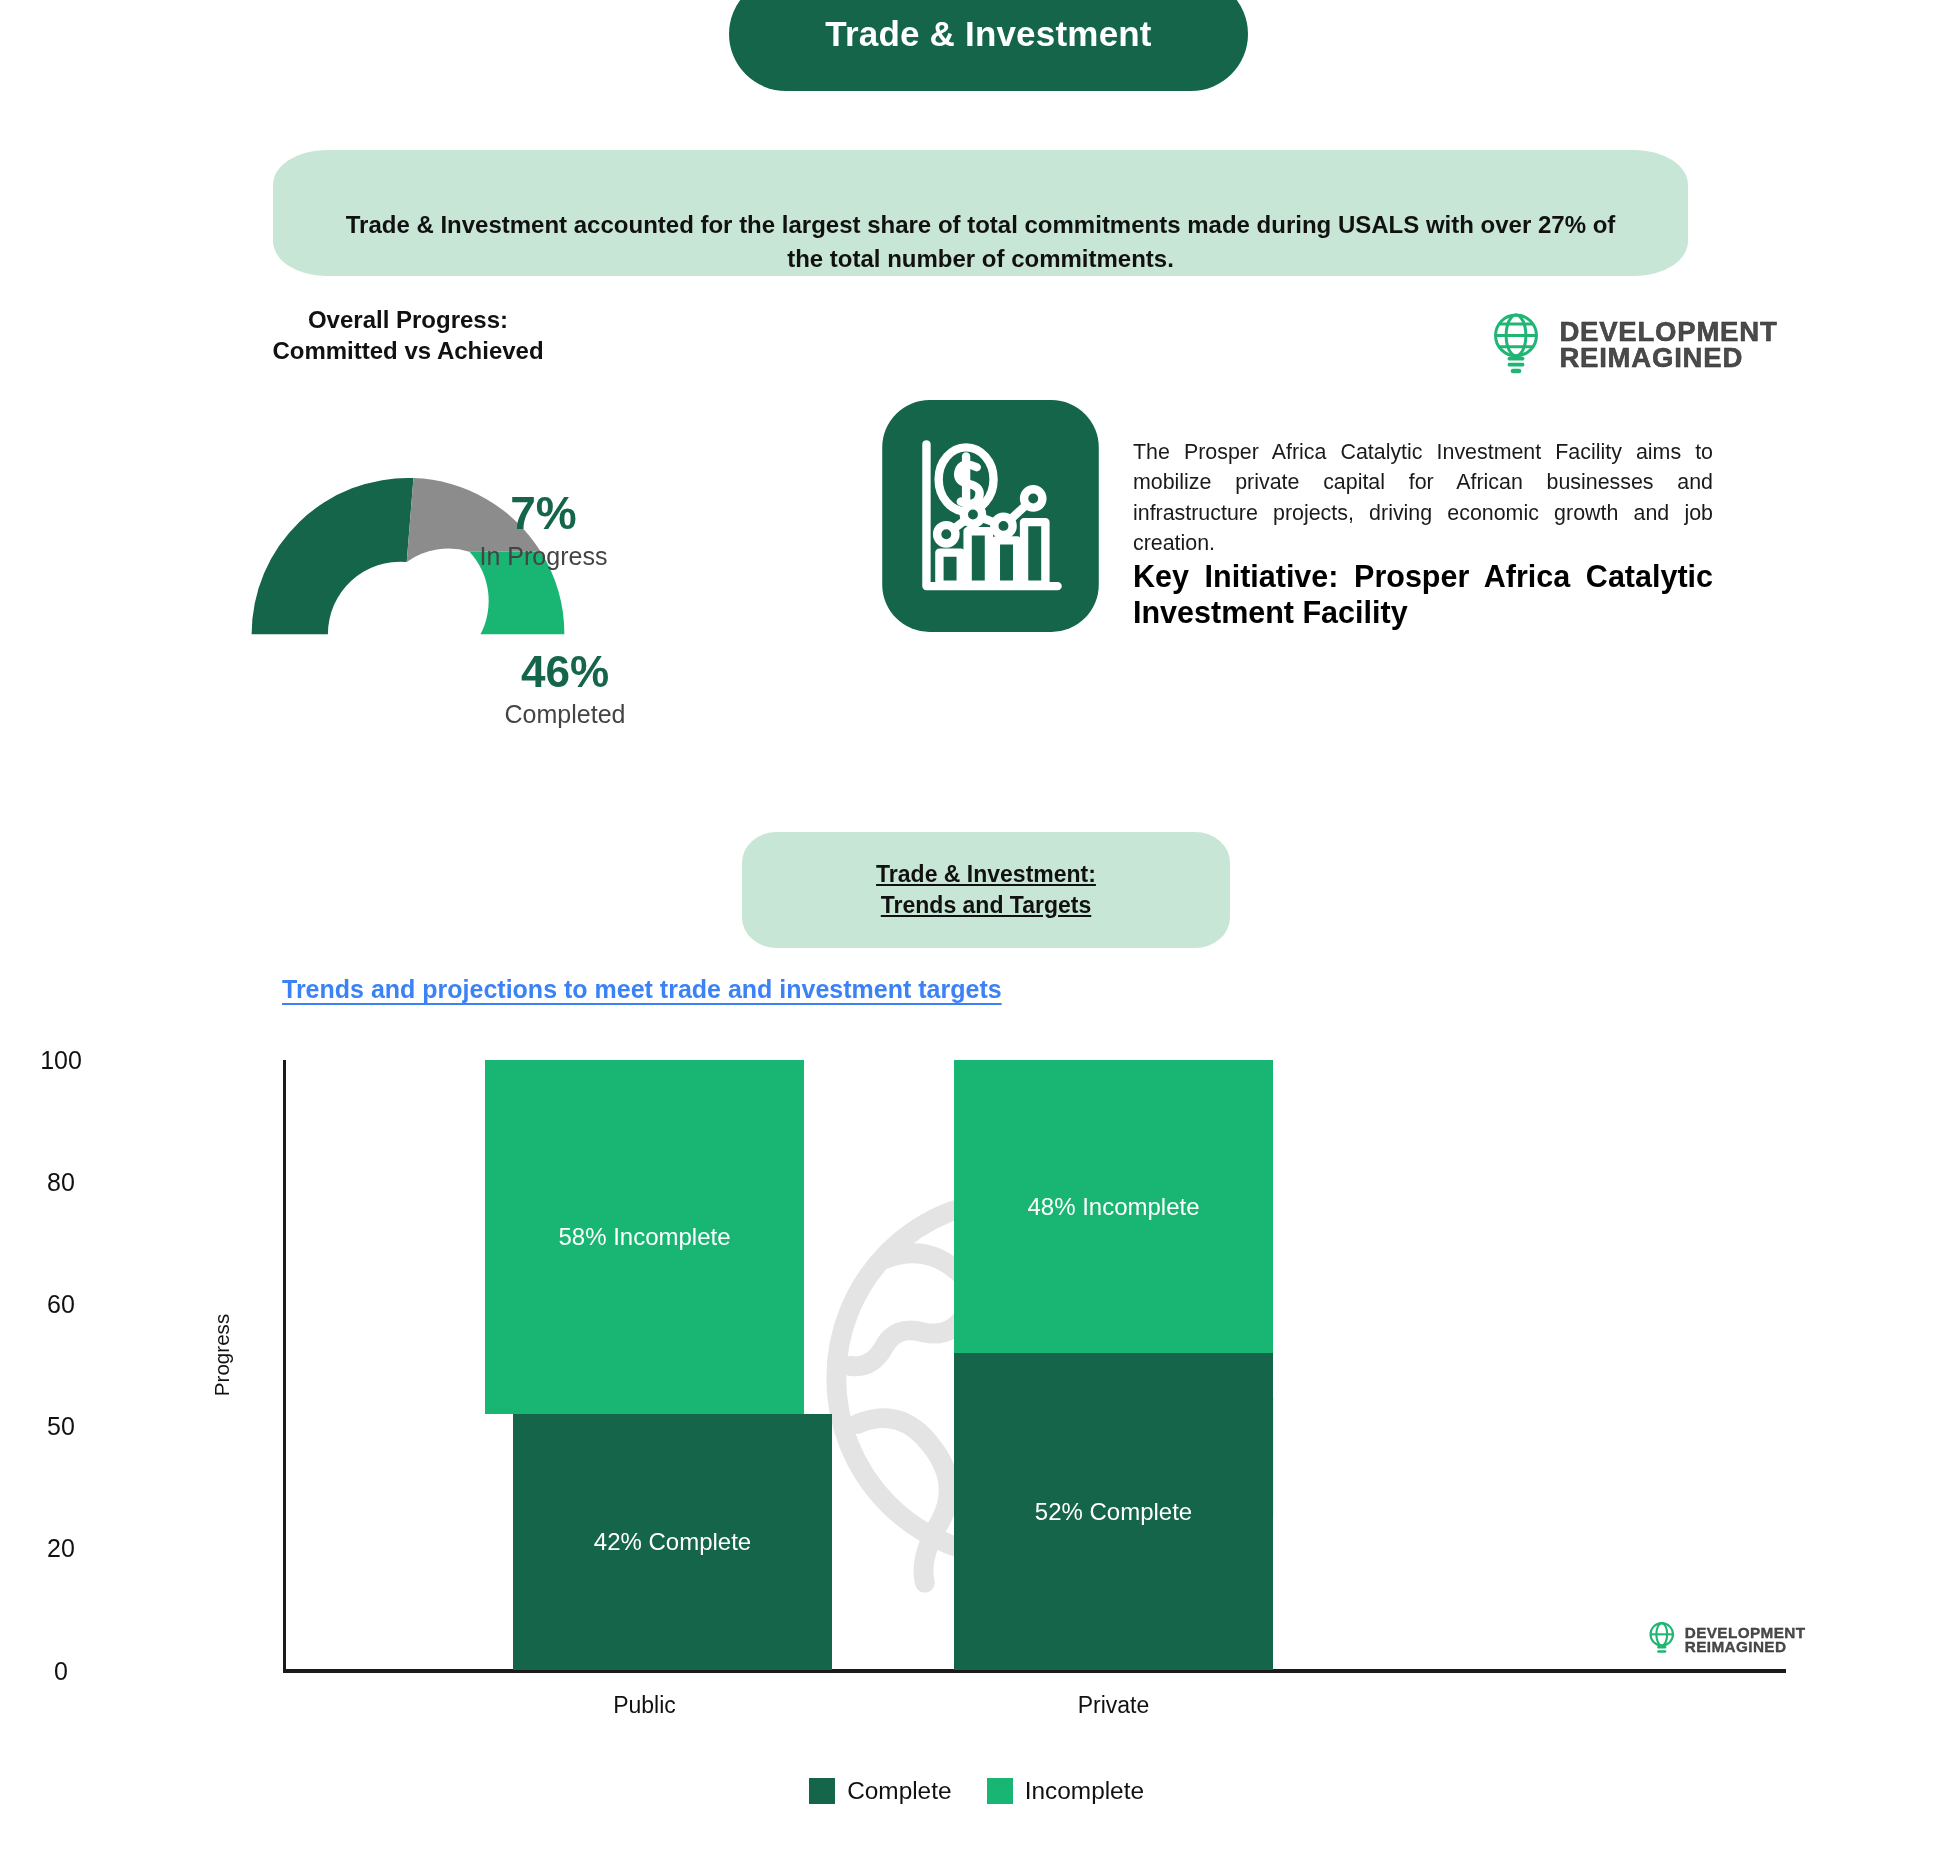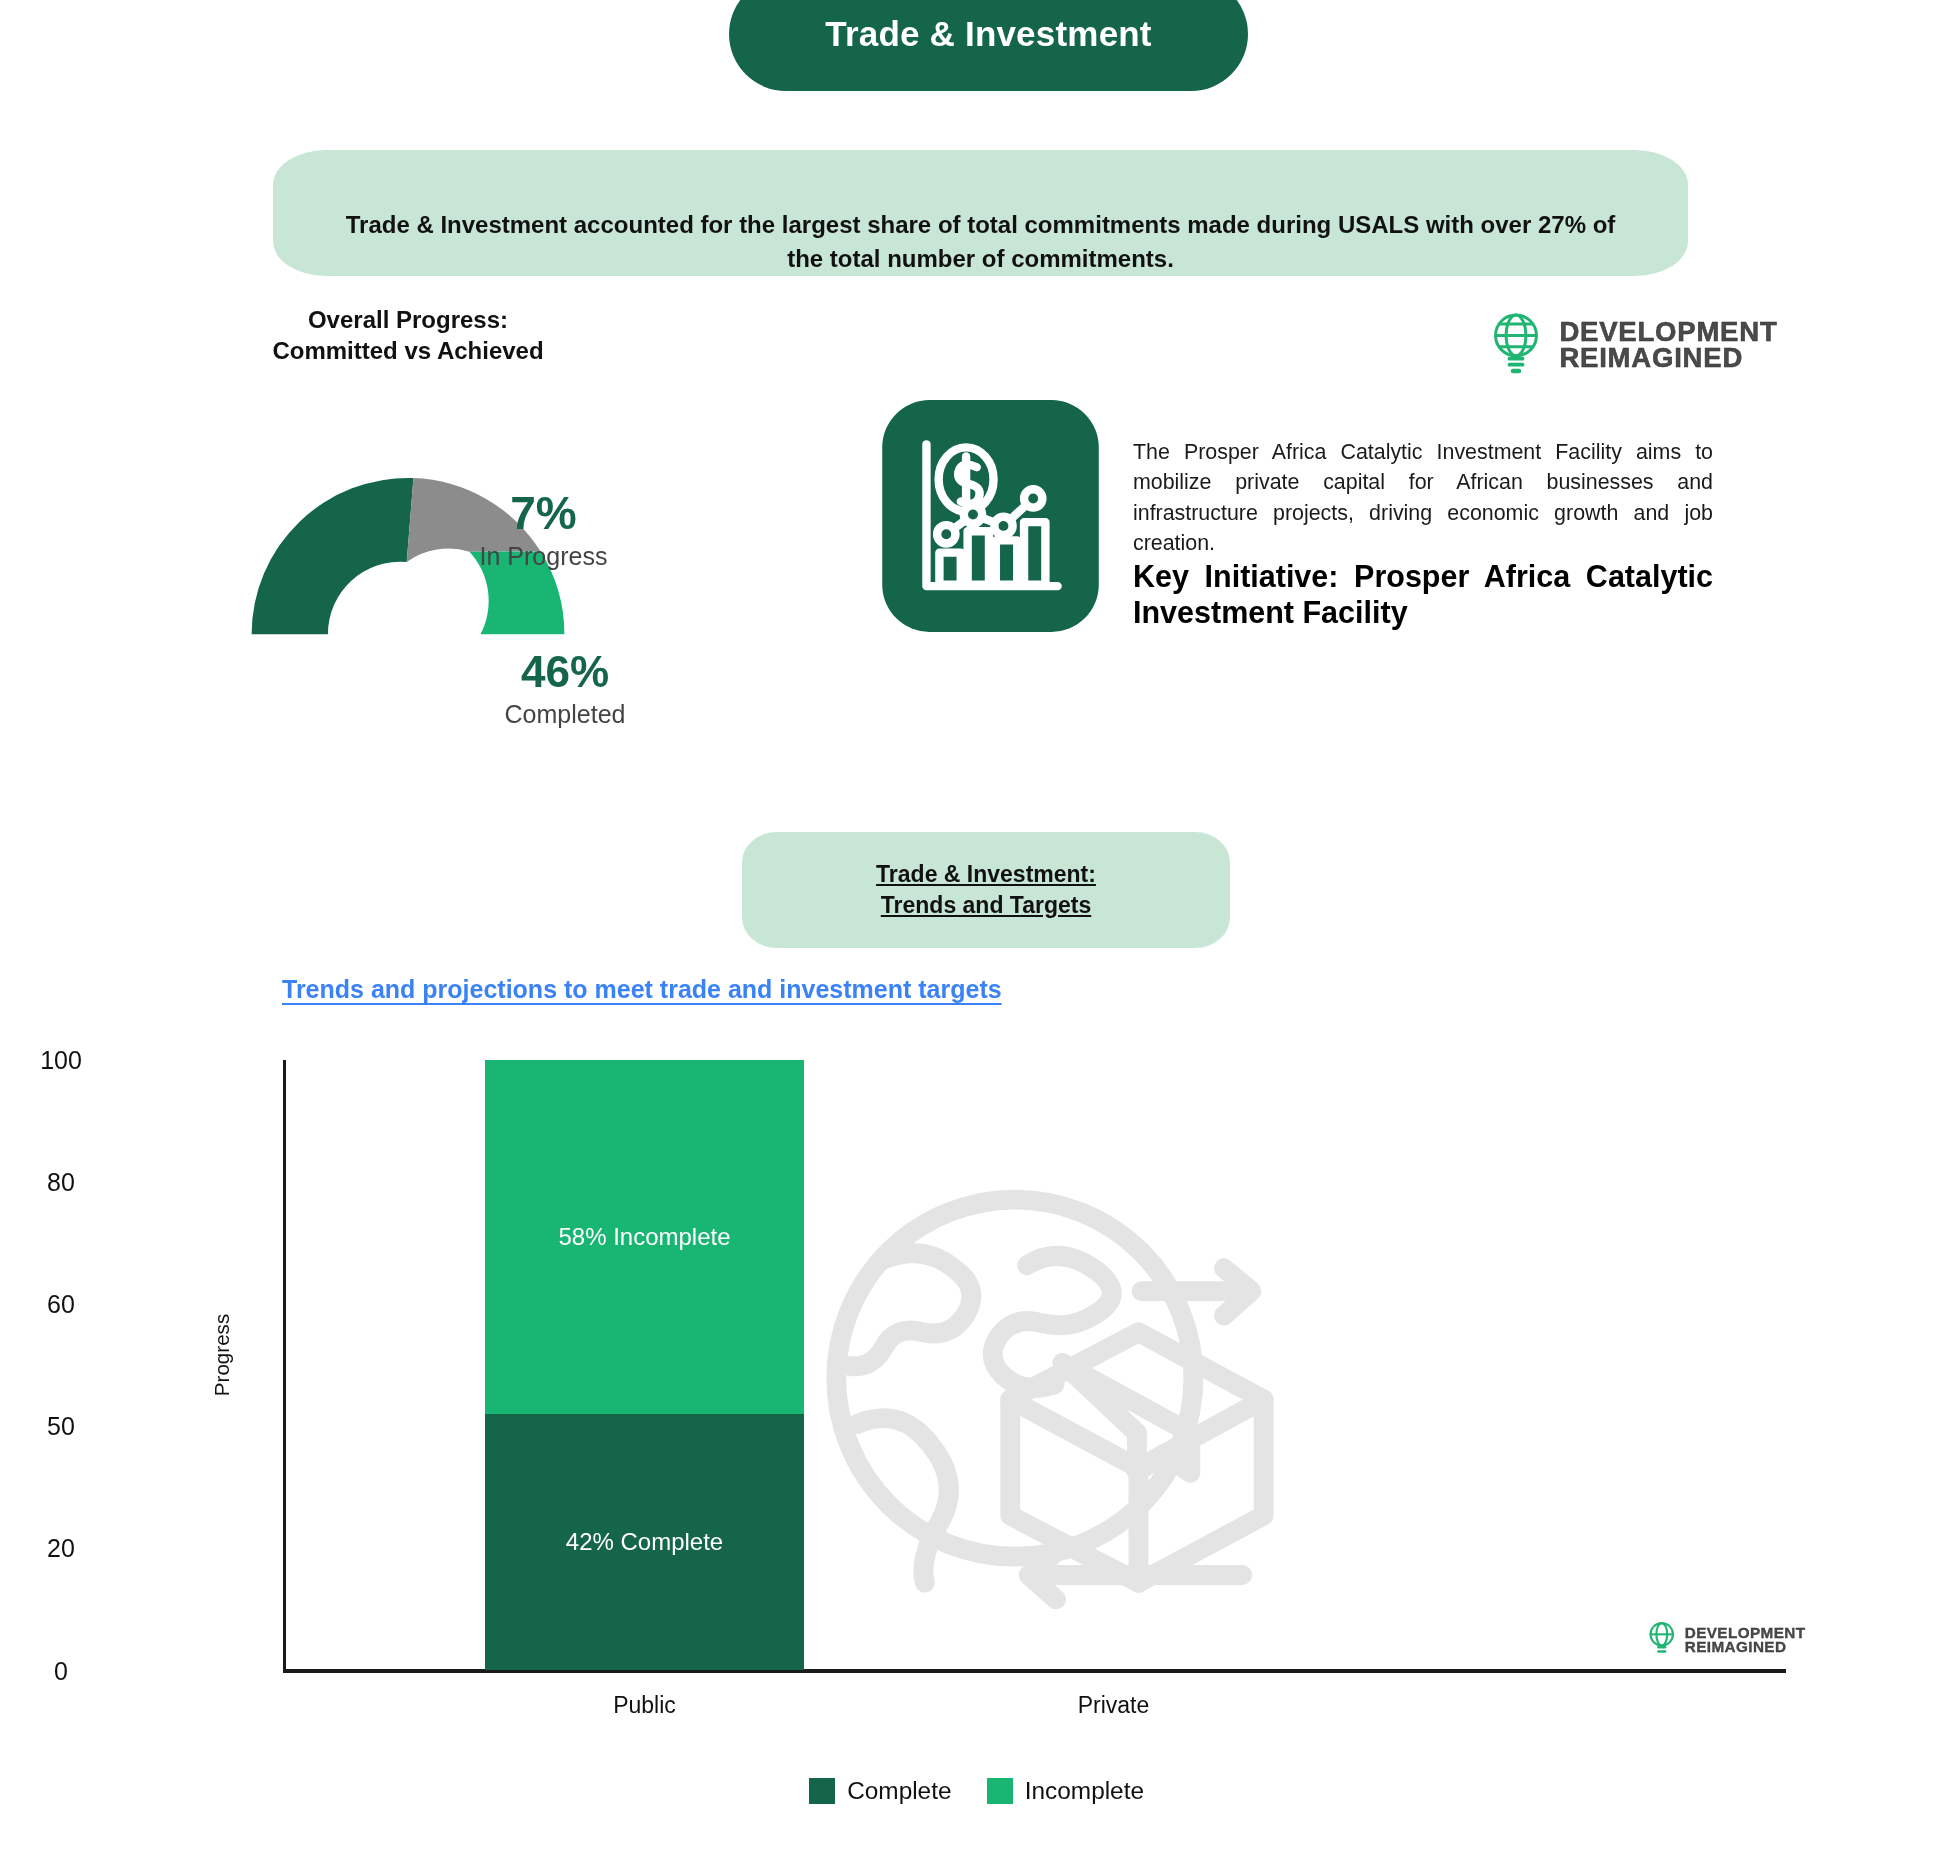--- a/index.html
+++ b/index.html
@@ -461,24 +461,28 @@
 
   <div class="y-tick" style="top:626px">0</div>
   <div class="y-tick" style="top:503px">20</div>
   <div class="y-tick" style="top:381px">50</div>
   <div class="y-tick" style="top:259px">60</div>
   <div class="y-tick" style="top:137px">80</div>
   <div class="y-tick" style="top:15.3px">100</div>
 
   <div class="bar-col" style="left:294px; top:15.3px;">
     <div class="bar-seg seg-incomplete" style="top:0px; height:354px;">58%  Incomplete</div>
-    <div class="bar-seg seg-complete" style="top:354px; height:256px;">42% Complete</div>
+    <div class="bar-seg seg-complete" style="top:354px; height:256px;margin-left:28px;">42% Complete</div>
   </div>
   <div class="cat-label" style="left:294px">Public</div>
 
+  <div class="bar-col" style="left:763px; top:15.3px;">
+    <div class="bar-seg seg-incomplete" style="top:0px; height:293px;">48% Incomplete</div>
+    <div class="bar-seg seg-complete" style="top:293px; height:317px;">52%  Complete</div>
+  </div>
   <div class="cat-label" style="left:763px">Private</div>
 </div>
 
 <div id="chart-logo">
   <span>
     <svg width="27.5" height="37" viewBox="0 0 66 84">
       <g fill="none" stroke="#21B573" stroke-width="5">
         <circle cx="33" cy="32" r="27"></circle>
         <ellipse cx="33" cy="32" rx="13" ry="27"></ellipse>
         <line x1="6" y1="32" x2="60" y2="32"></line>

